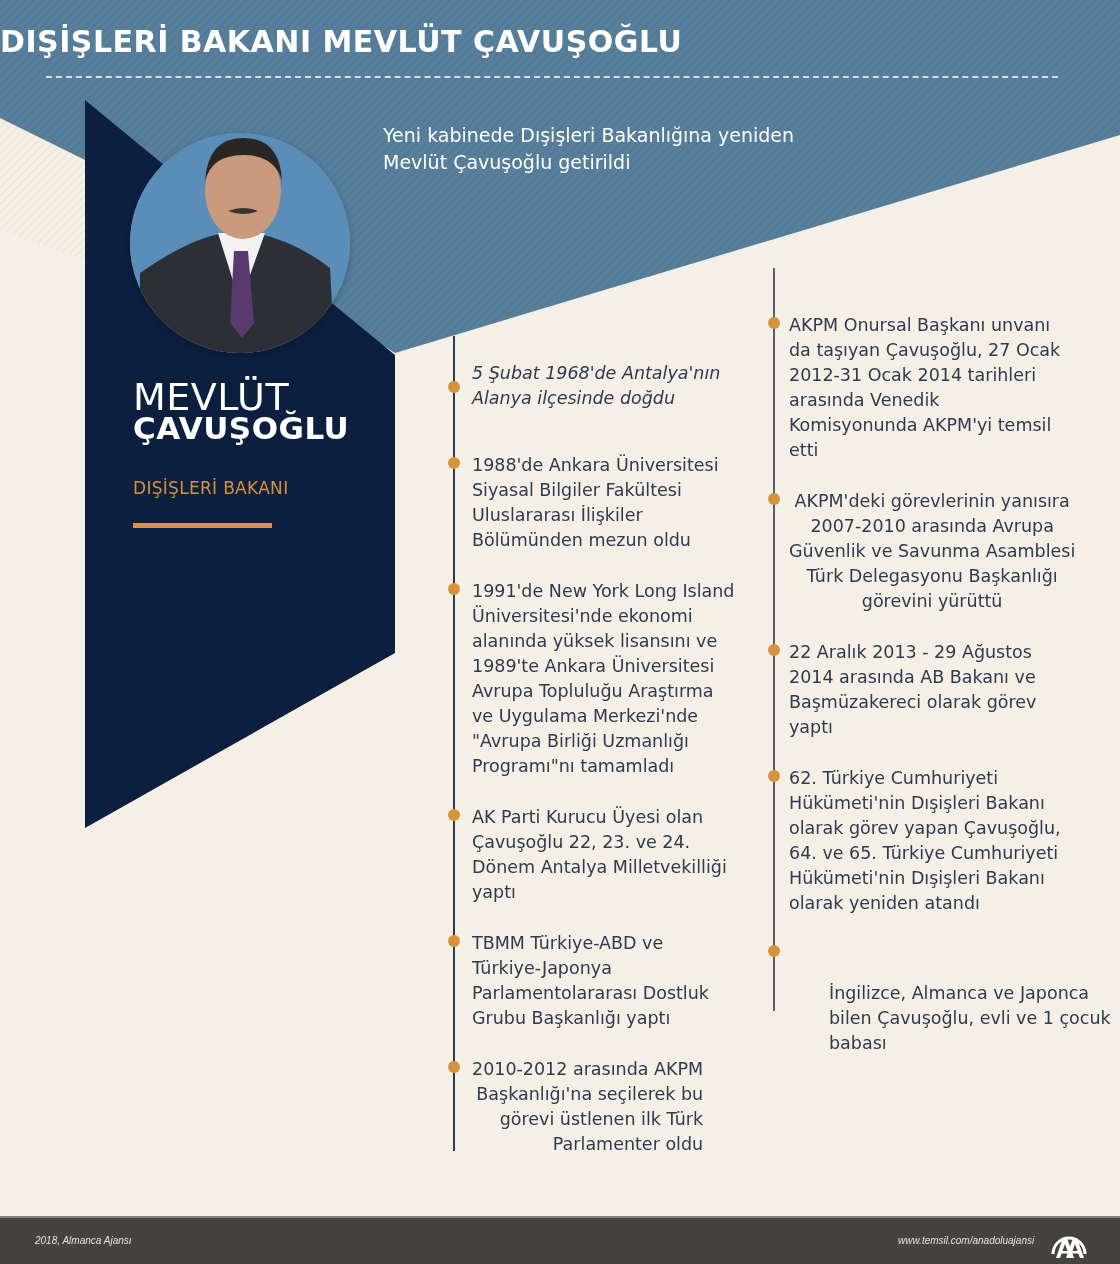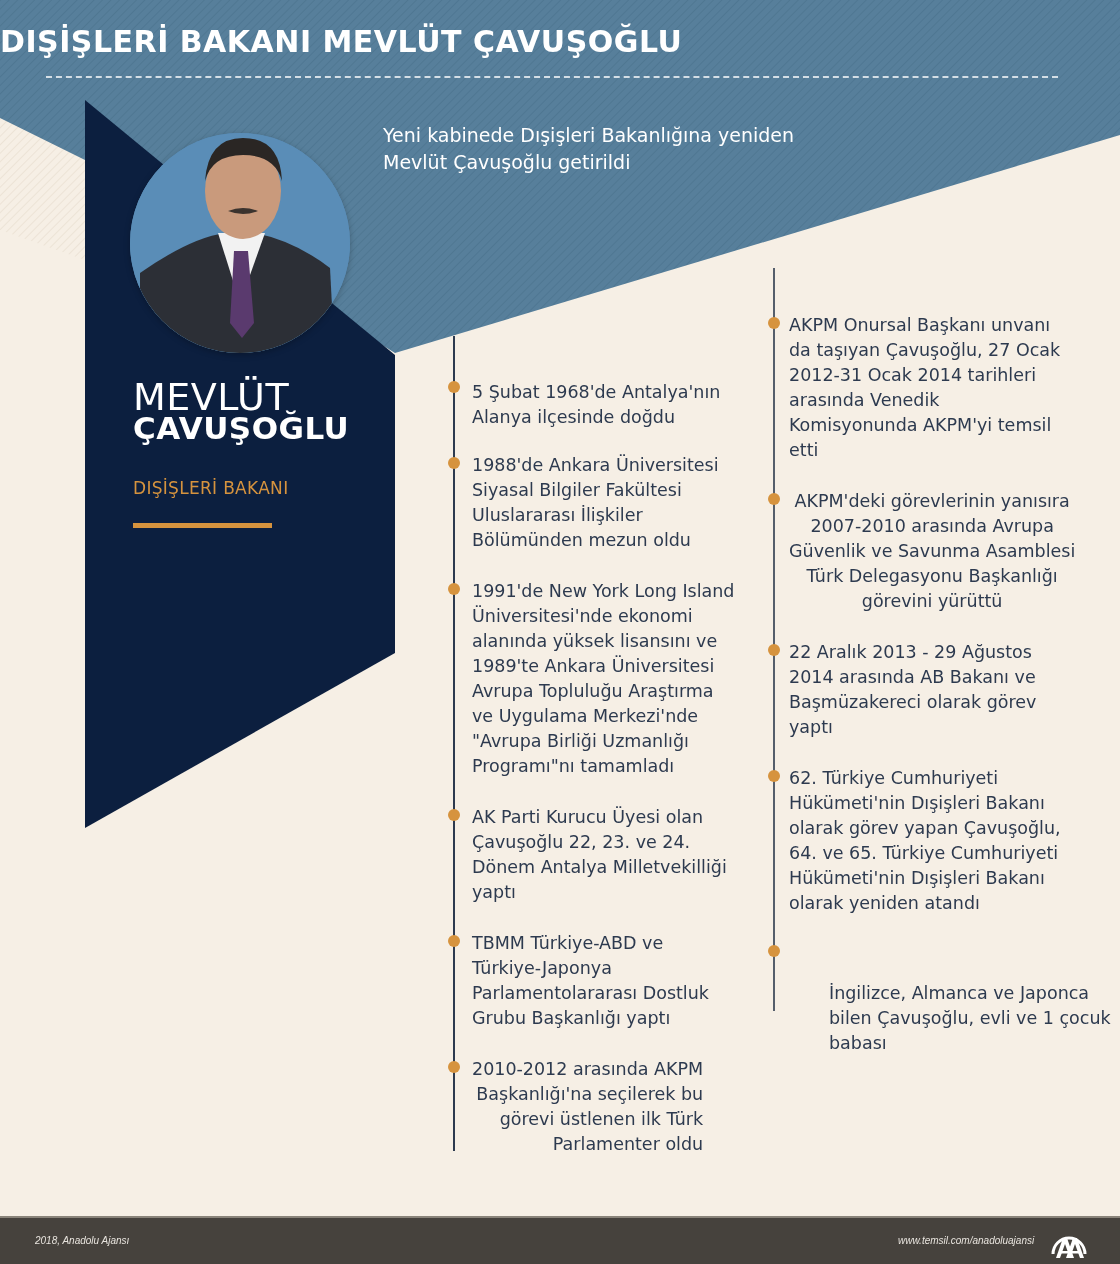--- a/index.html
+++ b/index.html
@@ -116,21 +116,21 @@
 </div>
 
 <div class="name-first">MEVLÜT</div>
 <div class="name-last">ÇAVUŞOĞLU</div>
 <div class="role">DIŞİŞLERİ BAKANI</div>
 <div class="role-bar"></div>
 
 <div class="timeline-line" style="left:453px; top:336px; height:815px;"></div>
 <div>
   <div class="tl-dot" style="left:448px; top:381px;"></div>
-  <div class="tl-item" style="left:472px; top:380px;">5 Şubat 1968'de Antalya'nın
+  <div class="tl-item" style="left:472px; top:361px;font-style:italic;">5 Şubat 1968'de Antalya'nın
 Alanya ilçesinde doğdu</div>
 
   <div class="tl-dot" style="left:448px; top:457px;"></div>
   <div class="tl-item" style="left:472px; top:453px;">1988'de Ankara Üniversitesi
 Siyasal Bilgiler Fakültesi
 Uluslararası İlişkiler
 Bölümünden mezun oldu</div>
 
   <div class="tl-dot" style="left:448px; top:583px;"></div>
   <div class="tl-item" style="left:472px; top:579px;">1991'de New York Long Island
@@ -192,21 +192,21 @@
 Hükümeti'nin Dışişleri Bakanı
 olarak yeniden atandı</div>
 
   <div class="tl-dot" style="left:768px; top:945px;"></div>
   <div class="tl-item" style="left:789px; top:981px;margin-left:40px;">İngilizce, Almanca ve Japonca
 bilen Çavuşoğlu, evli ve 1 çocuk
 babası</div>
 </div>
 
 <div class="footer">
-  <div class="footer-left">2018, Anadolu Ajansı</div>
+  <div class="footer-left">2018, Almanca Ajansı</div>
   <div class="footer-right">www.temsil.com/anadoluajansi</div>
   <svg class="aa-logo" viewBox="0 0 38 36">
     <path d="M3 30 A16 16 0 0 1 35 30" fill="none" stroke="#ffffff" stroke-width="3"></path>
     <path d="M6 34 L13 14 L17 14 L24 34 L20 34 L15 20 L10 34 Z" fill="#ffffff"></path>
     <rect x="10" y="27" width="9" height="2.5" fill="#ffffff"></rect>
     <path d="M16 34 L23 14 L27 14 L34 34 L30 34 L25 20 L20 34 Z" fill="#ffffff"></path>
     <rect x="20" y="27" width="9" height="2.5" fill="#ffffff"></rect>
   </svg>
 </div>
 

